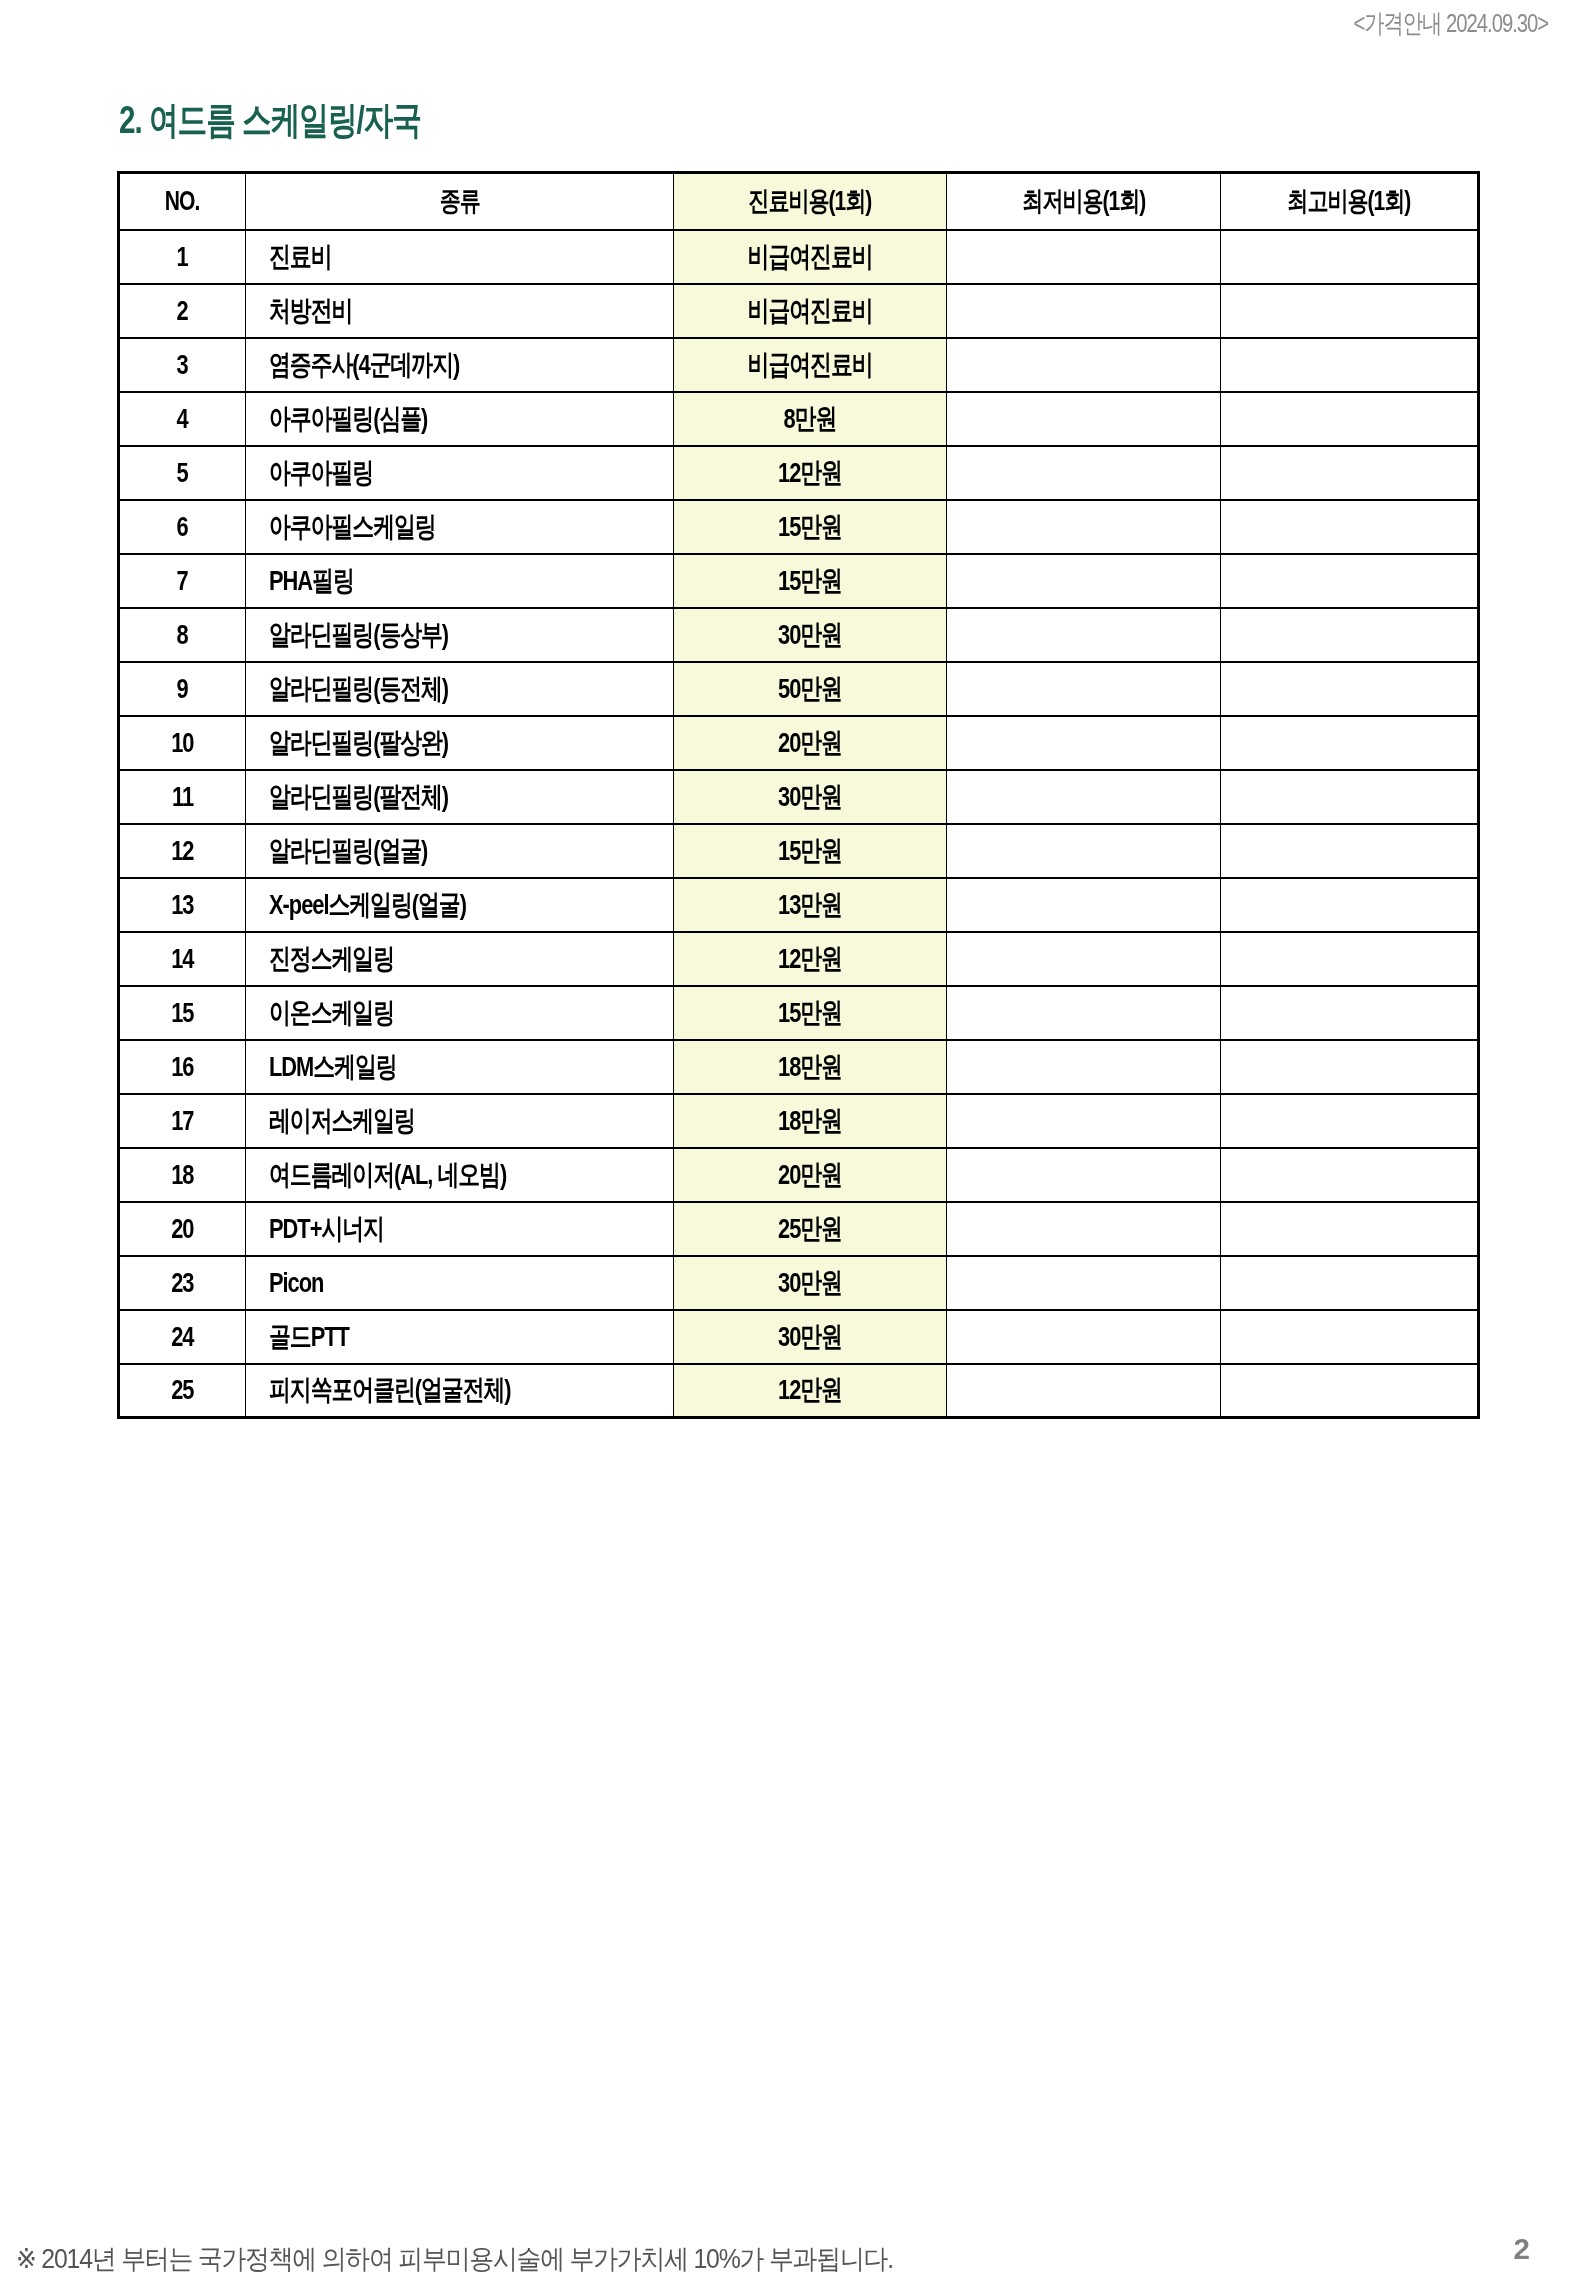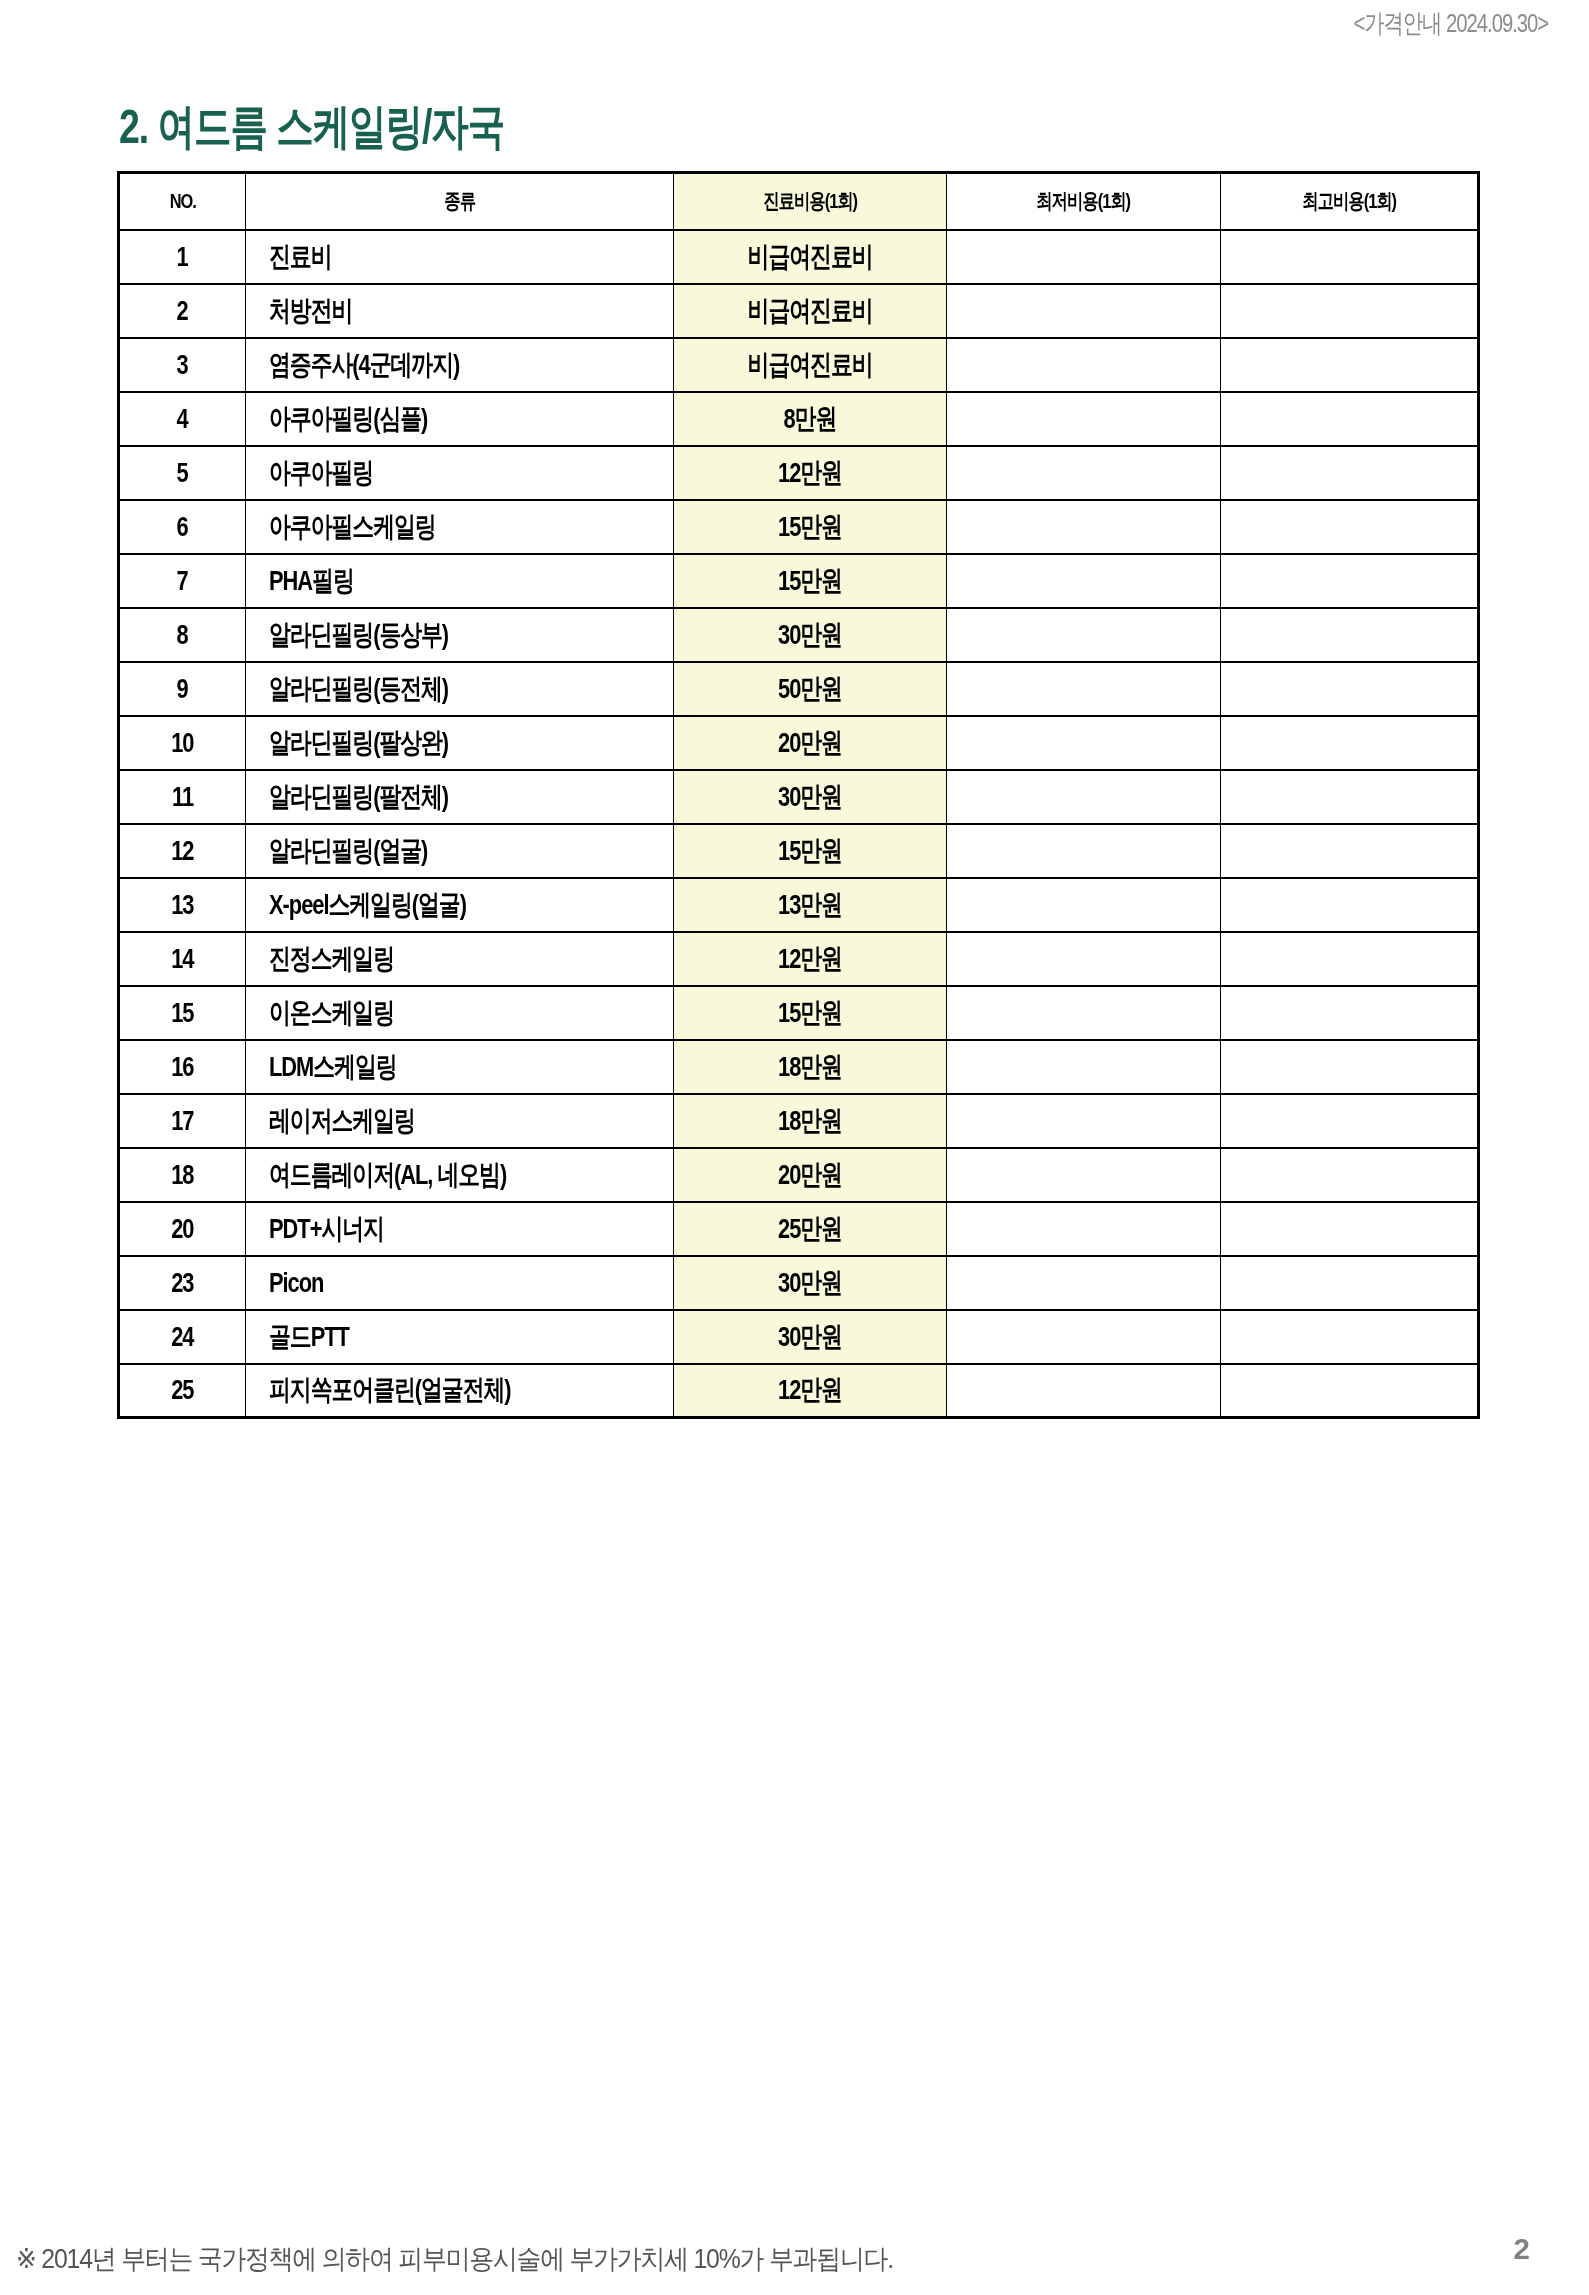--- a/index.html
+++ b/index.html
@@ -26,21 +26,21 @@
     font-size:26px;
     color:var(--muted-gray);
     letter-spacing:-0.6px;
     white-space:nowrap;
     text-align:right;
   }
   .page-title{
     position:absolute;
     top:95px;
     left:119px;
-    font-size:48px;
+    font-size:38px;
     font-weight:700;
     color:var(--title-green);
     letter-spacing:-1.9px;
     white-space:nowrap;
   }
   .page-title .cx{transform-origin:left center;}
   table.price-table{
     position:absolute;
     top:171px;
     left:117px;
@@ -55,21 +55,21 @@
     border:1.9px solid #000;
   }
   table.price-table th,
   table.price-table td{
     border-top-width:2.6px;
     border-bottom-width:2.6px;
   }
   table.price-table{border-width:3.8px;}
   th{
     height:57px;
-    font-size:21px;
+    font-size:27px;
     font-weight:700;
     text-align:center;
     vertical-align:middle;
     background:#fff;
   }
   td{
     height:54px;
     font-size:28px;
     font-weight:700;
     text-align:center;

